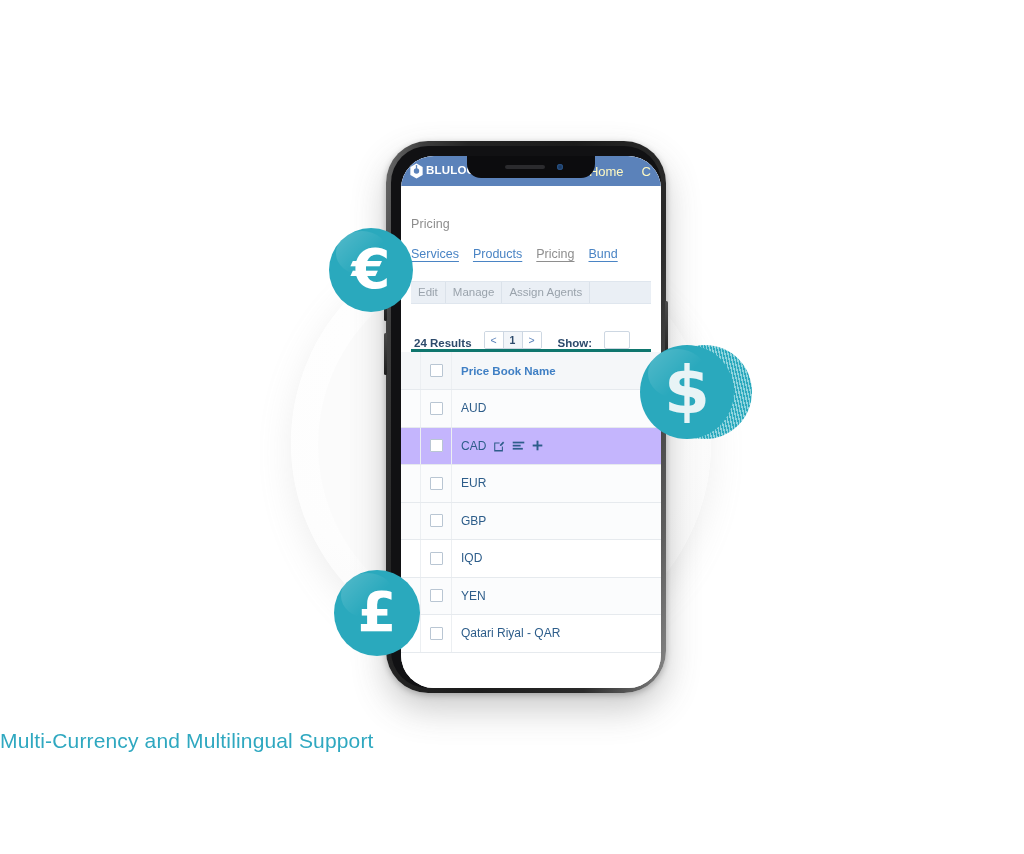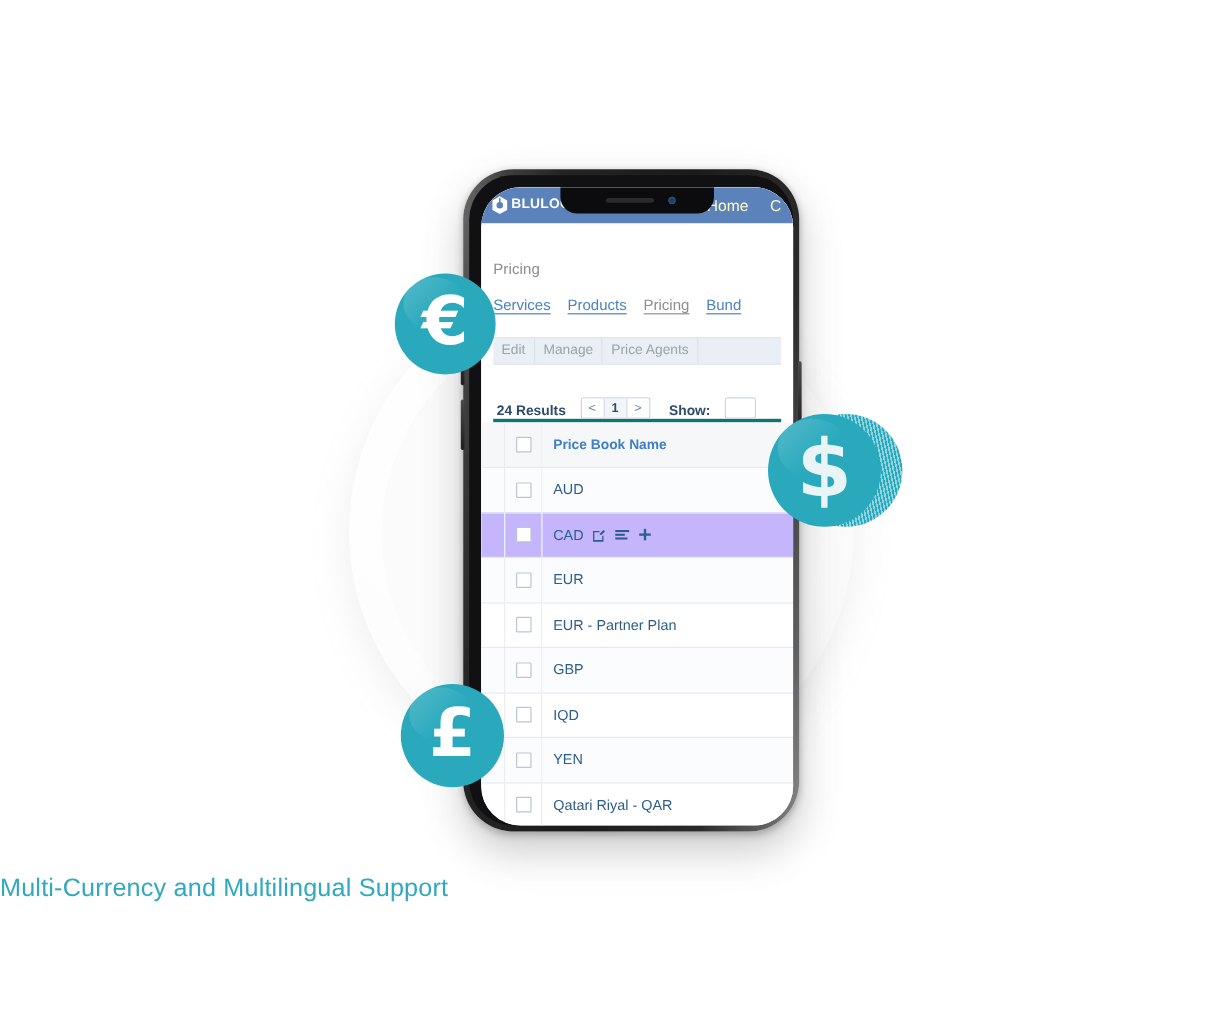--- a/index.html
+++ b/index.html
@@ -436,21 +436,21 @@
             <div class="tabs">
               <span class="tab">Services</span>
               <span class="tab">Products</span>
               <span class="tab active">Pricing</span>
               <span class="tab">Bund</span>
             </div>
 
             <div class="toolbar">
               <span class="toolbar-item">Edit</span>
               <span class="toolbar-item">Manage</span>
-              <span class="toolbar-item">Price Agents</span>
+              <span class="toolbar-item">Assign Agents</span>
             </div>
 
             <div class="resultbar">
               <span class="results-count">24 Results</span>
               <span class="pager">
                 <span class="pager-btn">&lt;</span>
                 <span class="pager-btn current">1</span>
                 <span class="pager-btn">&gt;</span>
               </span>
               <span class="show-label">Show:</span>
@@ -517,31 +517,20 @@
                 <td class="col-check">
                   <div class="cell-check">
                         <span class="chk"></span>
                       </div>
                 </td>
                 <td class="col-name">
                   <div class="cell-name">EUR</div>
                 </td>
               </tr>
 
-              <tr>
-                <td class="col-grip"></td>
-                <td class="col-check">
-                  <div class="cell-check">
-                        <span class="chk"></span>
-                      </div>
-                </td>
-                <td class="col-name">
-                  <div class="cell-name">EUR - Partner Plan</div>
-                </td>
-              </tr>
 
               <tr class="row-alt">
                 <td class="col-grip"></td>
                 <td class="col-check">
                   <div class="cell-check">
                         <span class="chk"></span>
                       </div>
                 </td>
                 <td class="col-name">
                   <div class="cell-name">GBP</div>

